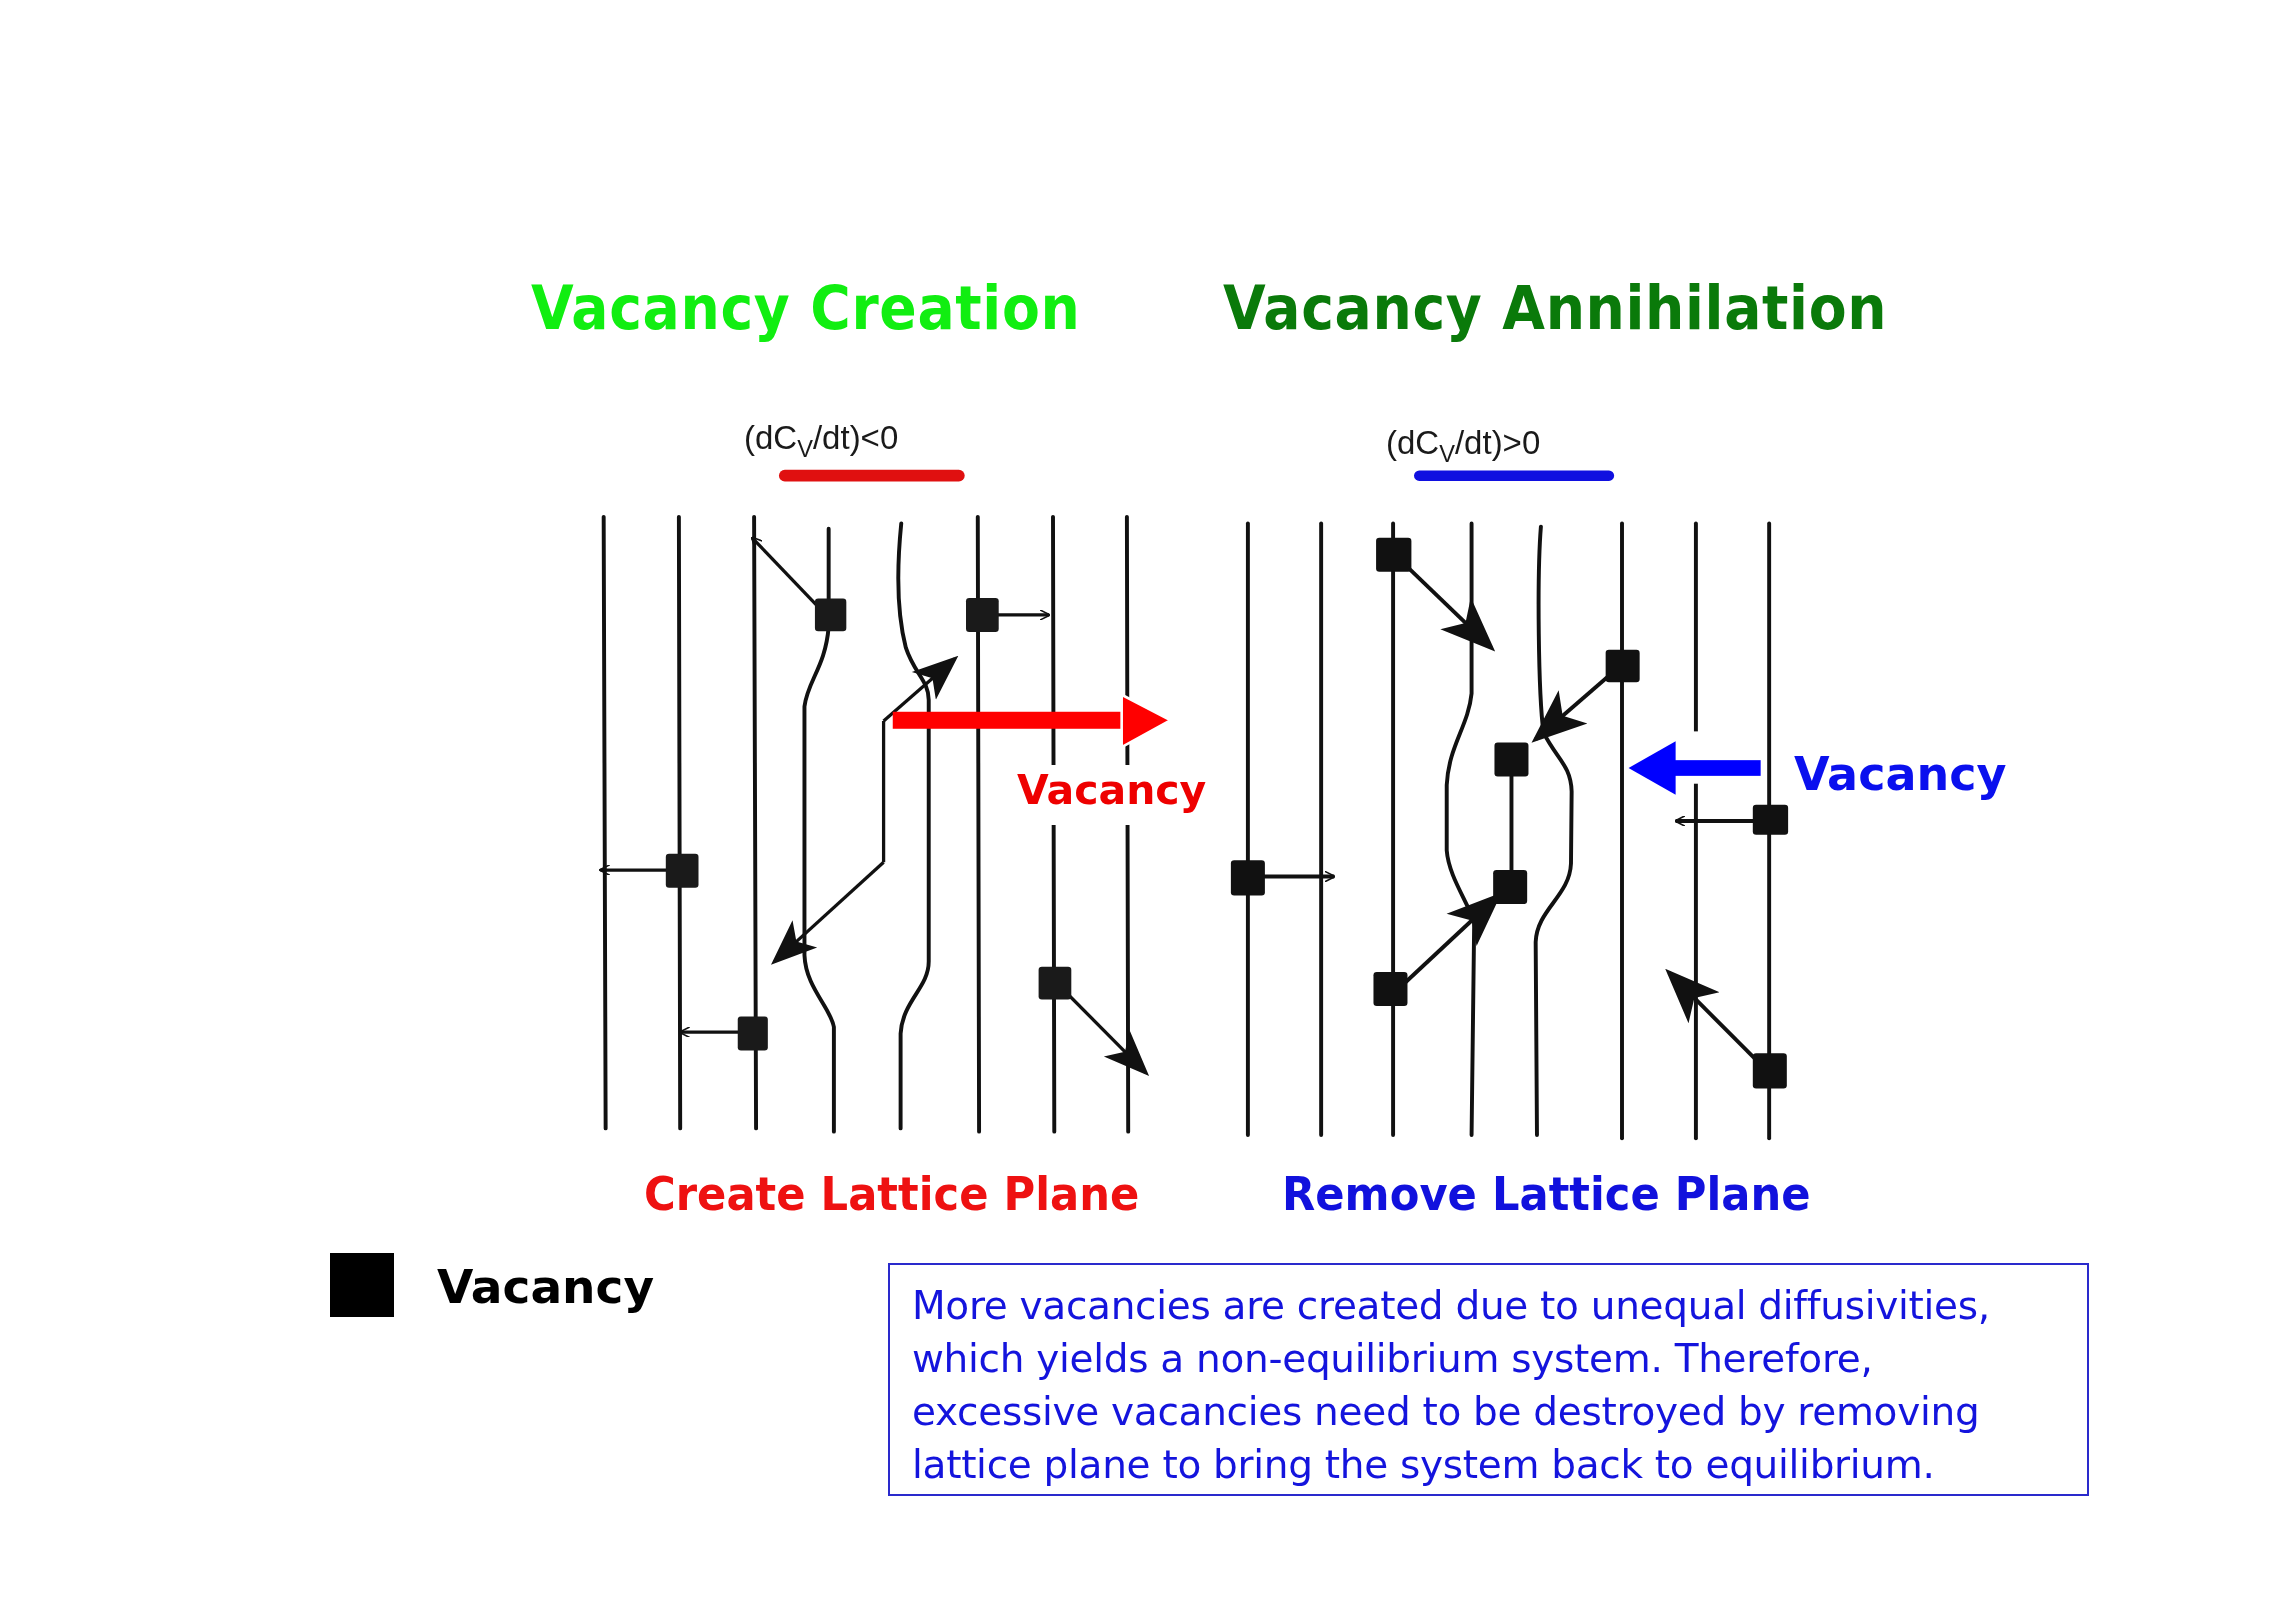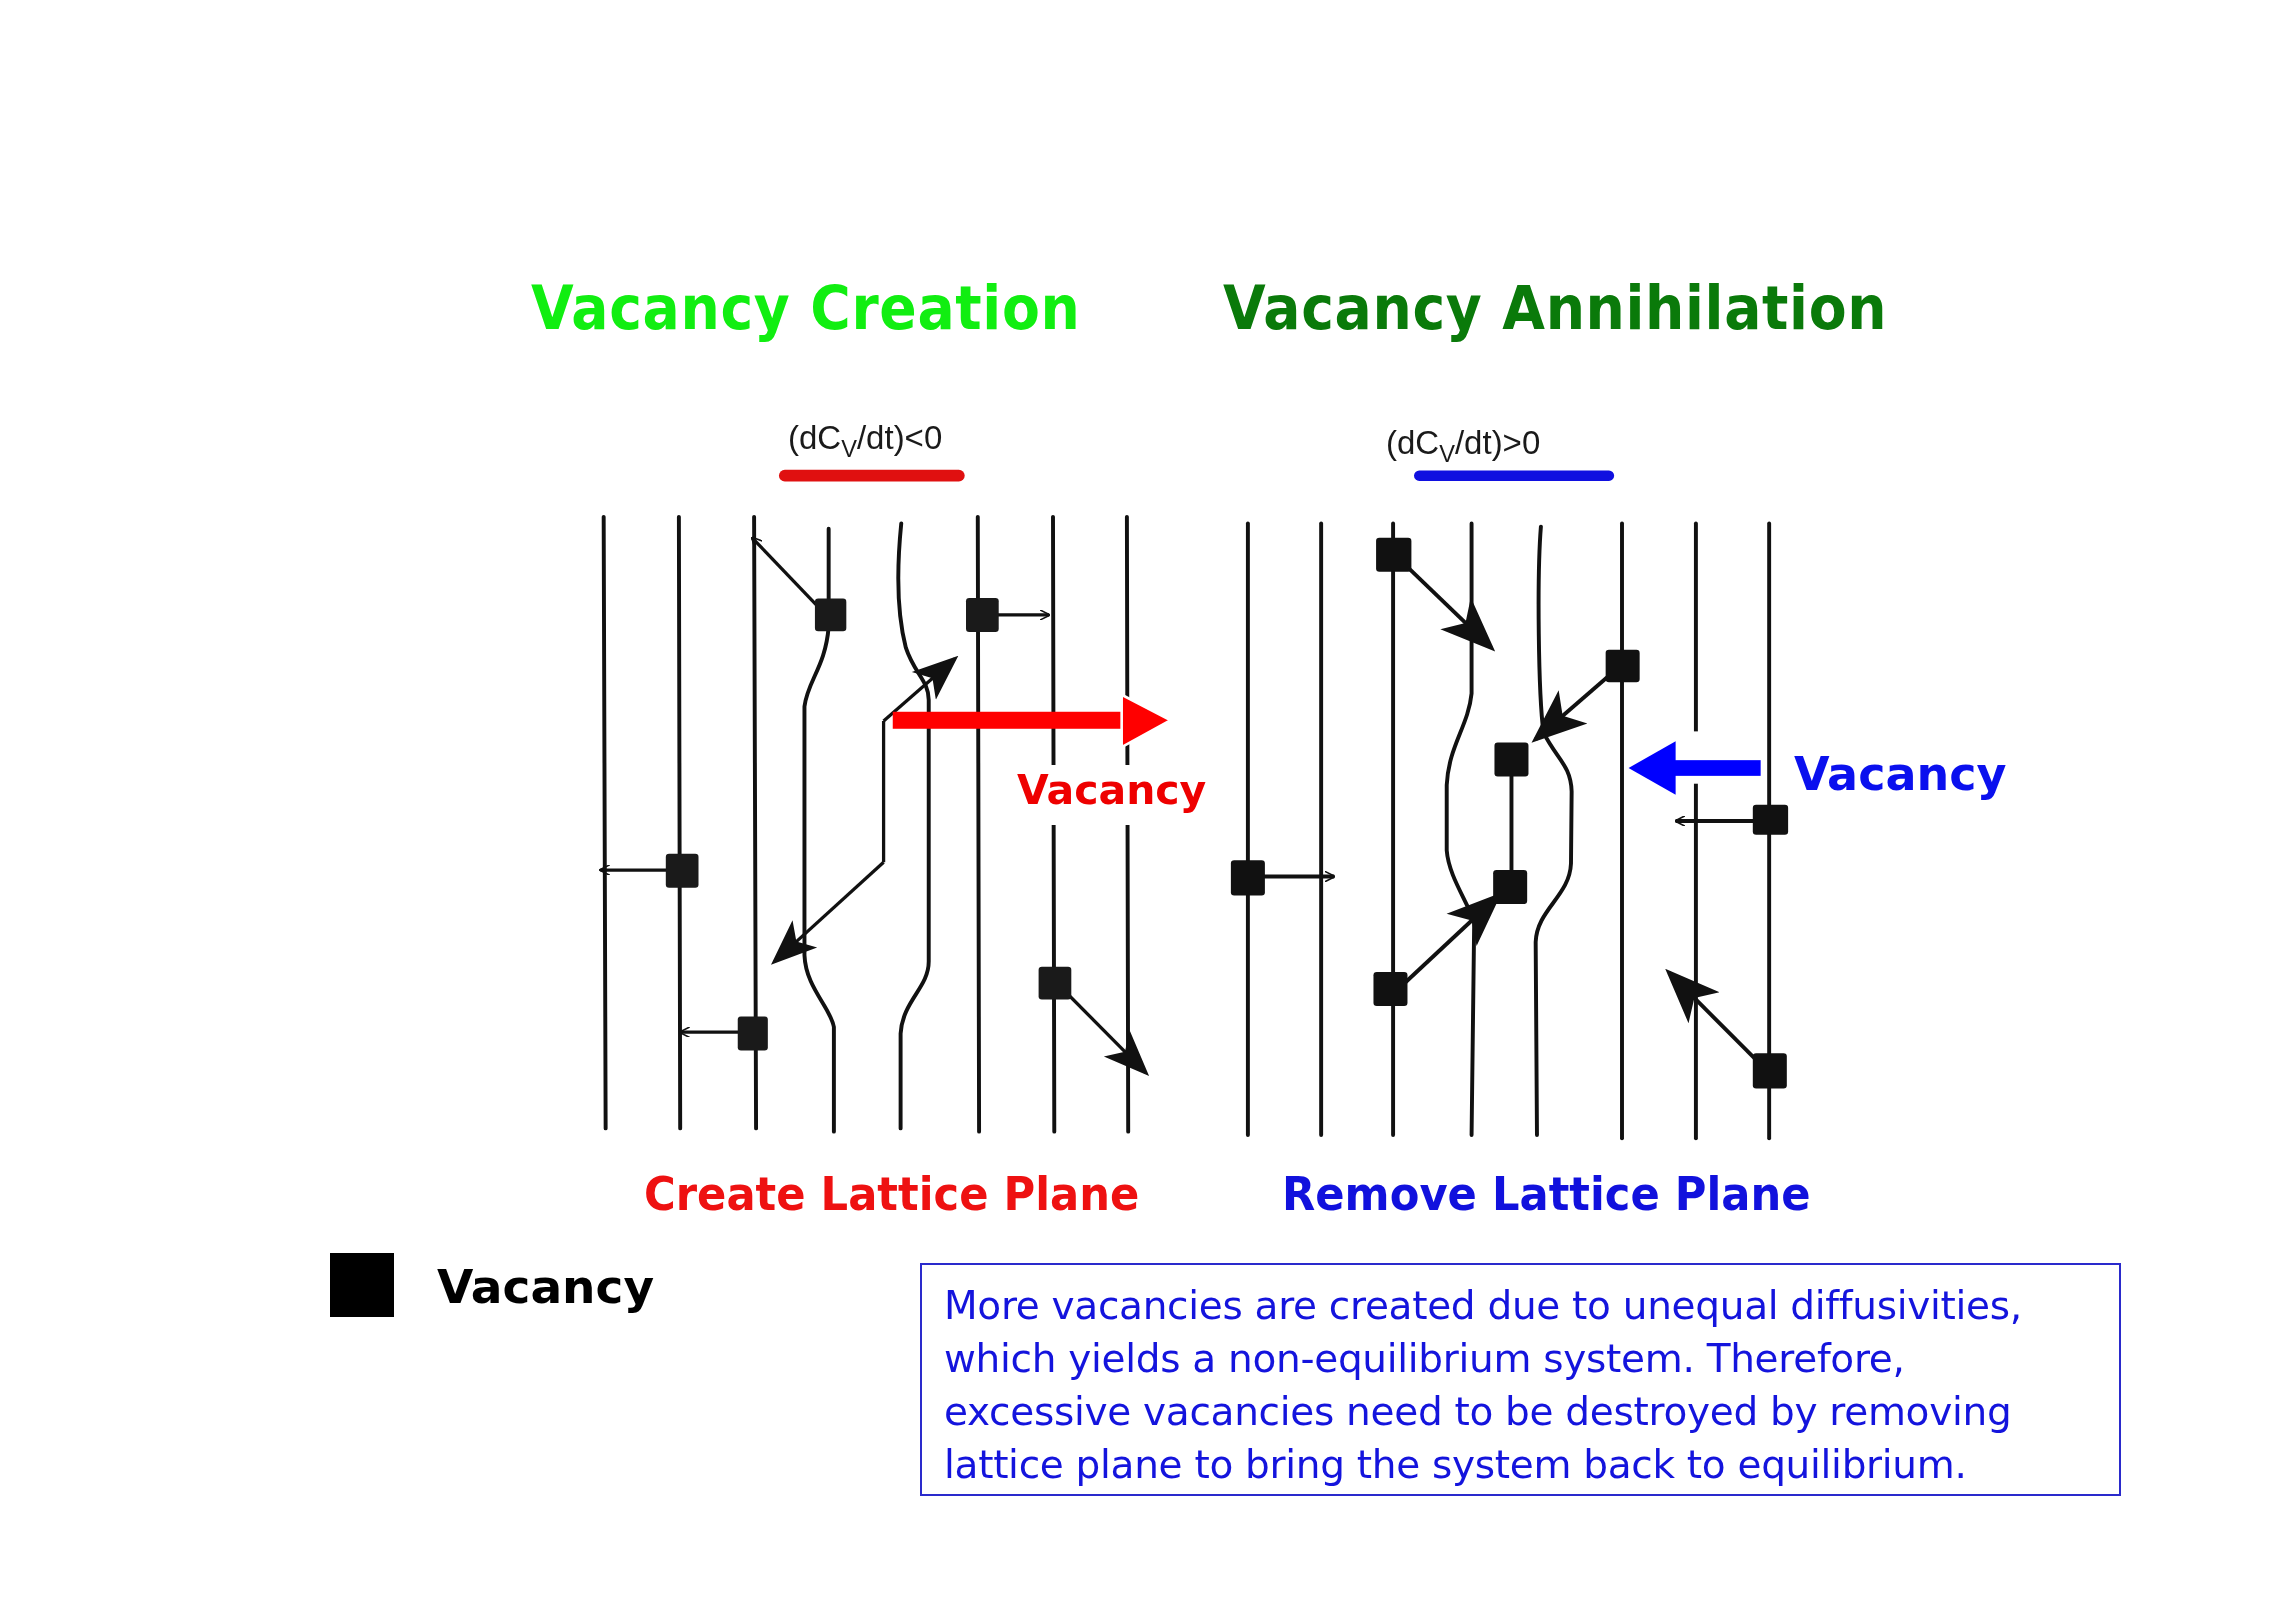--- a/index.html
+++ b/index.html
@@ -5,34 +5,34 @@
   html, body { margin: 0; padding: 0; background: #ffffff; }
   body { width: 2295px; height: 1623px; position: relative; overflow: hidden;
          font-family: "DejaVu Sans", sans-serif; }
   .abs { position: absolute; white-space: nowrap; }
   .title { font-family: "DejaVu Sans", sans-serif; font-weight: bold; font-size: 60px;
            letter-spacing: 0.7px; transform: scaleX(0.92); transform-origin: left top; }
   #title-creation { left: 531px; top: 273px; color: #11ee11; }
   #title-annihilation { left: 1223px; top: 273px; color: #0a7a0a; }
   .rate { font-family: "Liberation Sans", sans-serif; font-size: 33px; color: #1a1a1a; }
   .rate sub { font-size: 23.6px; vertical-align: -7.9px; }
-  #rate-left { left: 788px; top: 419px; }
+  #rate-left { left: 744px; top: 419px; }
   #rate-right { left: 1386px; top: 424px; }
   .caption { font-family: "DejaVu Sans", sans-serif; font-weight: bold; font-size: 47px;
              transform: scaleX(0.92); transform-origin: left top; }
   #caption-create { left: 644px; top: 1166px; color: #ee1111; }
   #caption-remove { left: 1282px; top: 1166px; color: #1111dd; }
   .vac-label { font-family: "DejaVu Sans", sans-serif; font-weight: bold; }
   #vac-red { left: 1017px; top: 765px; font-size: 41px; color: #ee0000;
              background: #ffffff; padding: 1.3px 9.2px 10.5px 0; }
   #vac-blue { left: 1794px; top: 747px; font-size: 46px; color: #0a10ee; }
   #legend-square { left: 330px; top: 1253px; width: 64px; height: 64px; background: #000; }
   #legend-label { left: 437px; top: 1259px; font-size: 47px; color: #000; font-weight: bold;
                   font-family: "DejaVu Sans", sans-serif; }
-  #note-box { left: 920px; top: 1263px; width: 1201px; height: 233px;
+  #note-box { left: 888px; top: 1263px; width: 1201px; height: 233px;
               border: 2px solid #2a2acc; box-sizing: border-box; padding: 14.4px 19.6px 0 22px; }
   #note-text { font-family: "DejaVu Sans", sans-serif; font-size: 39px; line-height: 53px;
                color: #1414dd; white-space: normal; letter-spacing: -0.3px; }
   svg#diagram { position: absolute; left: 0; top: 0; }
 </style>
 </head>
 <body>
 
 <div id="title-creation" class="abs title">Vacancy Creation</div>
 <div id="title-annihilation" class="abs title">Vacancy Annihilation</div>

